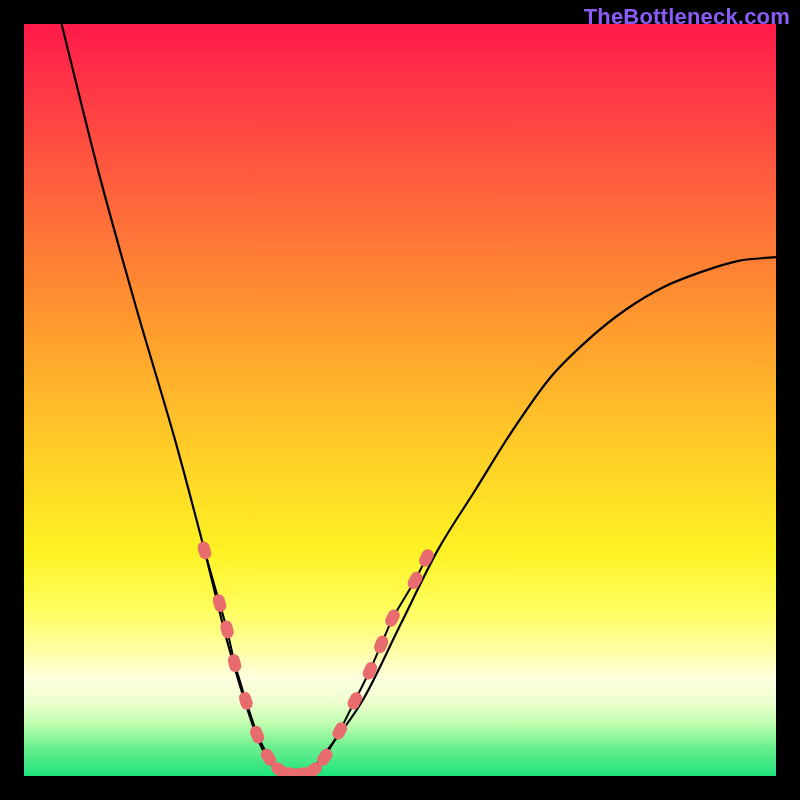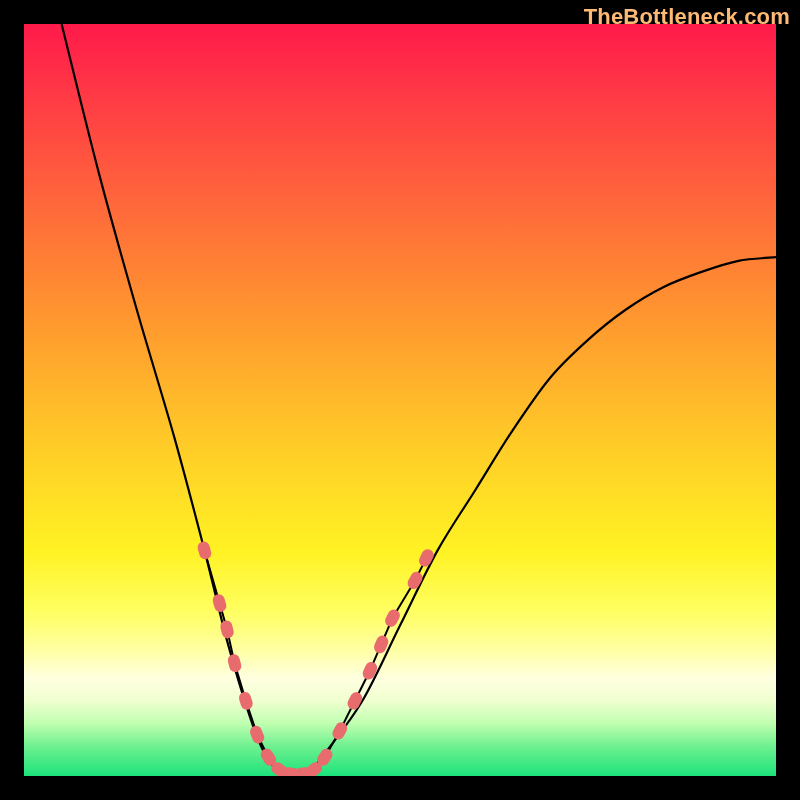--- a/index.html
+++ b/index.html
@@ -32,21 +32,21 @@
       #1de37b 100%
     );
   }
   .watermark {
     position: absolute;
     top: 4px;
     right: 10px;
     font-family: Arial, Helvetica, sans-serif;
     font-size: 22px;
     font-weight: 600;
-    color: #fdba74;
+    color: #8b5cf6;
     letter-spacing: 0.2px;
   }
   svg {
     position: absolute;
     left: 0;
     top: 0;
   }
 </style>
 </head>
 <body>

